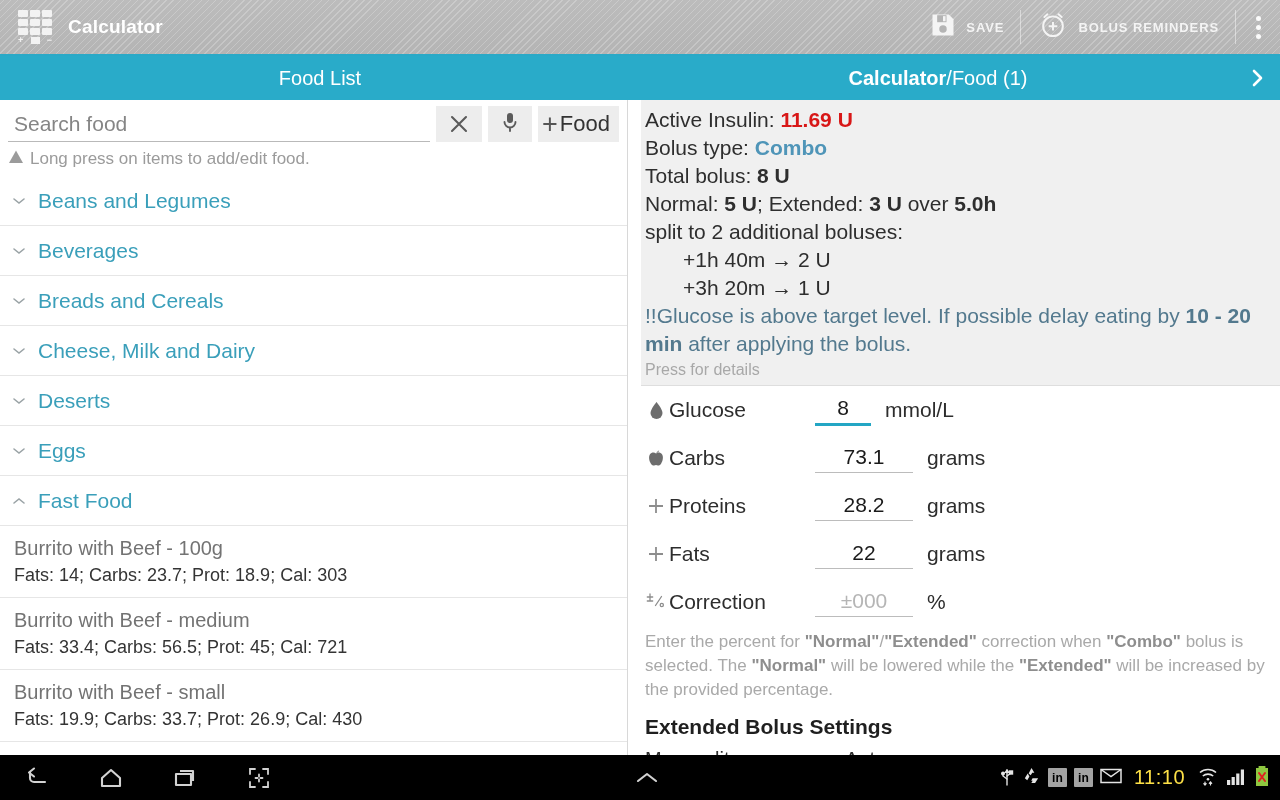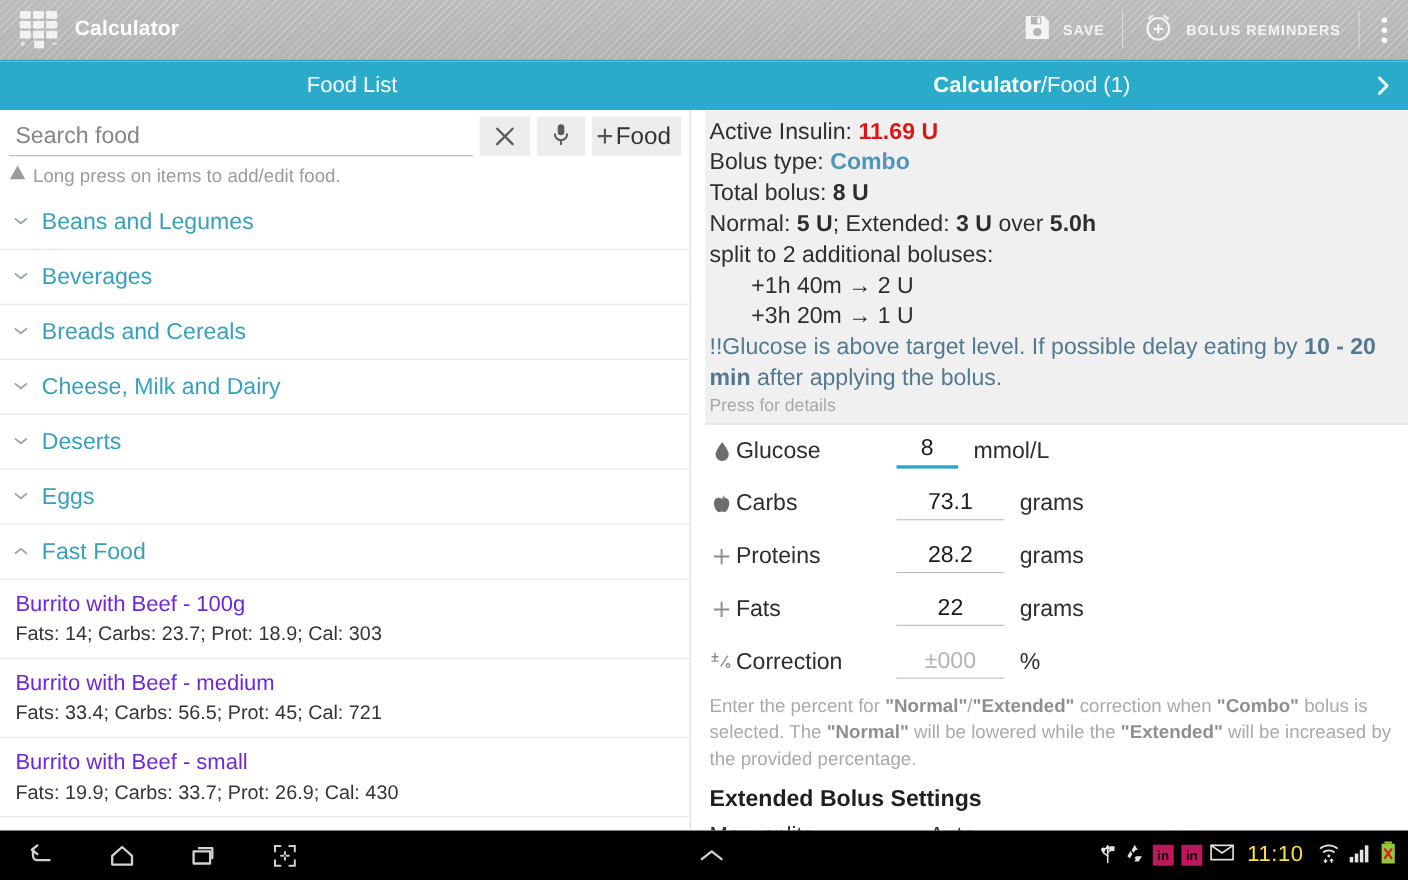--- a/index.html
+++ b/index.html
@@ -96,21 +96,21 @@
     display: flex; align-items: center; gap: 12px;
     height: 50px; padding-left: 12px;
     border-bottom: 1px solid #e6e6e6;
   }
   .cat-label { color: #3a9fba; font-size: 21px; }
   .chev { color: #9aa3a6; display: block; }
 
   .food-row {
     padding: 8px 12px 9px 14px; border-bottom: 1px solid #e6e6e6;
   }
-  .food-name { font-size: 20px; color: #6d28d9; line-height: 28px; }
+  .food-name { font-size: 20px; color: #737373; line-height: 28px; }
   .food-macros { font-size: 18px; color: #343434; line-height: 26px; }
 
   
   .right-pane {
     position: absolute; left: 641px; top: 100px; width: 639px; height: 655px;
     background: #ffffff; overflow: hidden;
   }
   .summary {
     background: #f0f0f0; padding: 6px 0 4px 4px; border-bottom: 1px solid #dedede;
   }
@@ -146,21 +146,21 @@
   
   .navbar {
     position: absolute; left: 0; top: 755px; width: 1280px; height: 45px;
     background: #000000; display: flex; align-items: center;
   }
   .nav-btn { width: 74px; height: 45px; display: flex; align-items: center; justify-content: center; }
   .nav-spacer { flex: 1; }
   .status { display: flex; align-items: center; gap: 7px; padding-right: 10px; }
   .clock { color: #fde047; font-size: 20px; letter-spacing: 0.5px; padding: 0 5px; }
   .li-badge {
-    width: 19px; height: 19px; background: #be185d; color: #000;
+    width: 19px; height: 19px; background: #a3a3a3; color: #000;
     font-size: 12px; font-weight: bold; display: flex; align-items: center;
     justify-content: center; border-radius: 1px; font-family: "Liberation Sans", sans-serif;
   }
 </style>
 </head>
 <body>
 
 <div id="app">
 
   <div class="actionbar">

